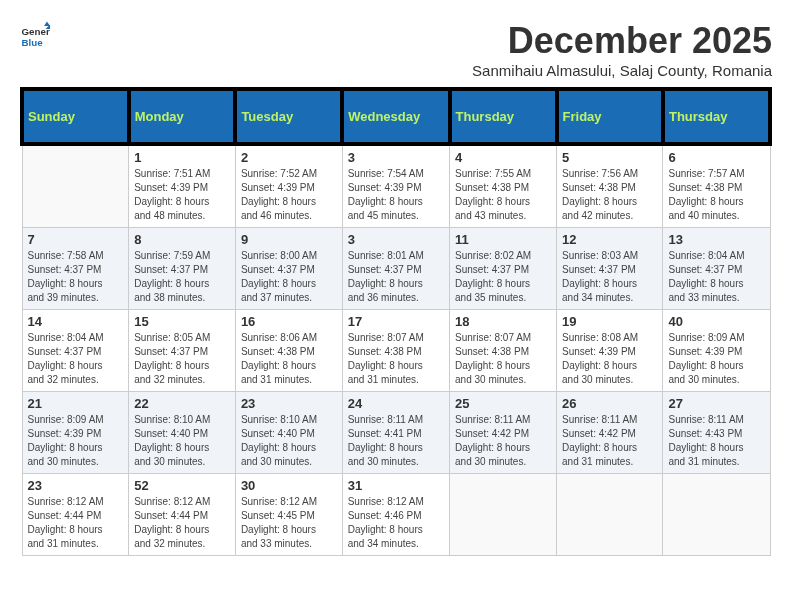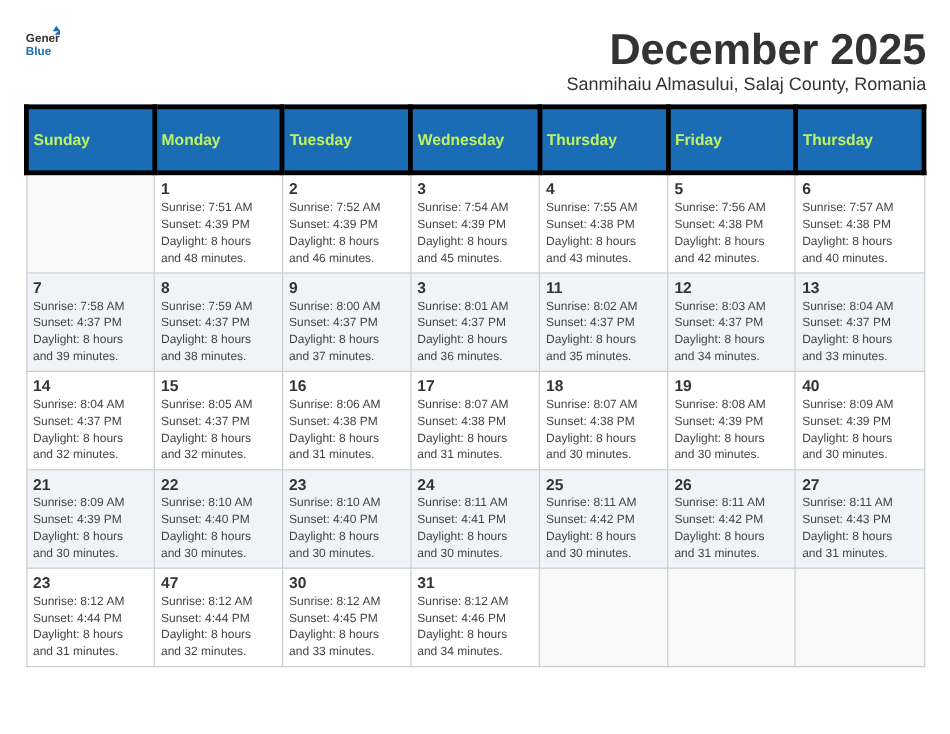--- a/index.html
+++ b/index.html
@@ -226,21 +226,21 @@
           <div class="day-number">27</div>
           <div class="day-info">Sunrise: 8:11 AM<br>Sunset: 4:43 PM<br>Daylight: 8 hours<br>and 31 minutes.</div>
         </td>
       </tr>
       <tr>
         <td>
           <div class="day-number">23</div>
           <div class="day-info">Sunrise: 8:12 AM<br>Sunset: 4:44 PM<br>Daylight: 8 hours<br>and 31 minutes.</div>
         </td>
         <td>
-          <div class="day-number">47</div>
+          <div class="day-number">52</div>
           <div class="day-info">Sunrise: 8:12 AM<br>Sunset: 4:44 PM<br>Daylight: 8 hours<br>and 32 minutes.</div>
         </td>
         <td>
           <div class="day-number">30</div>
           <div class="day-info">Sunrise: 8:12 AM<br>Sunset: 4:45 PM<br>Daylight: 8 hours<br>and 33 minutes.</div>
         </td>
         <td>
           <div class="day-number">31</div>
           <div class="day-info">Sunrise: 8:12 AM<br>Sunset: 4:46 PM<br>Daylight: 8 hours<br>and 34 minutes.</div>
         </td>

